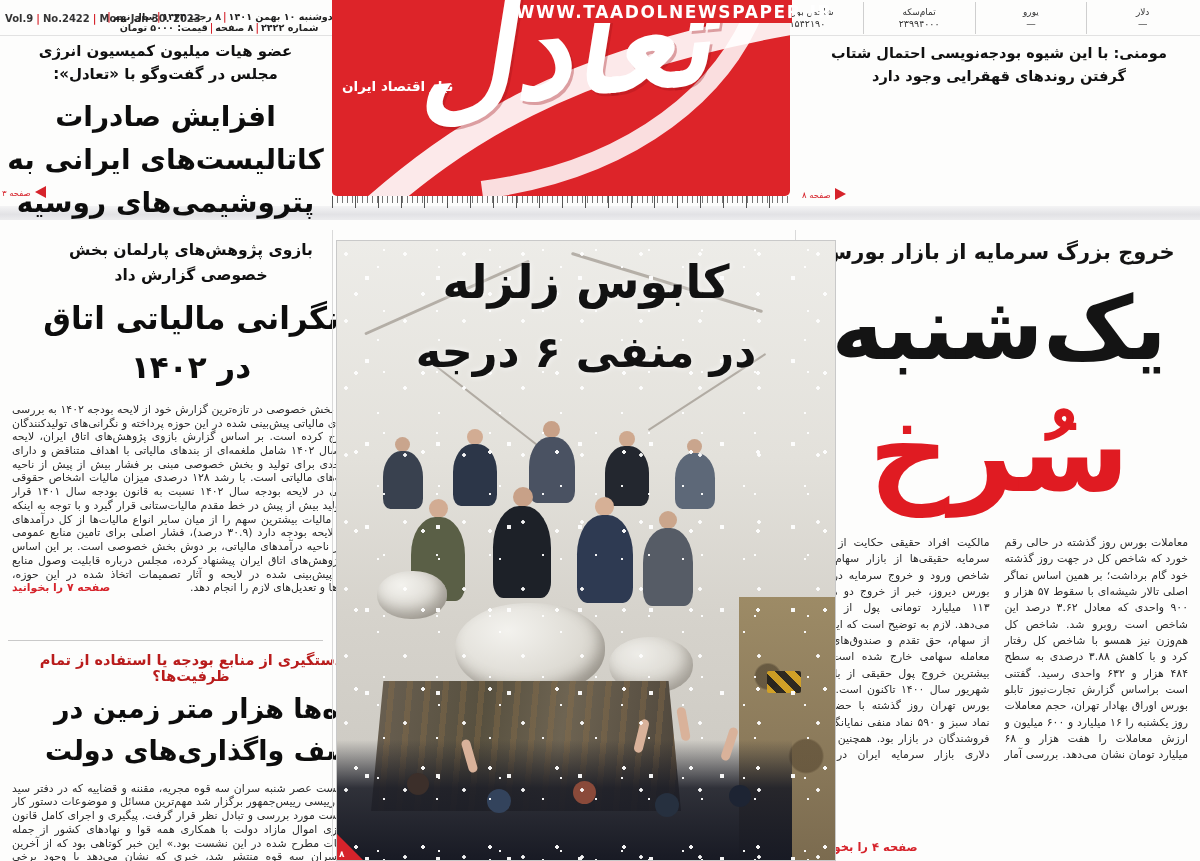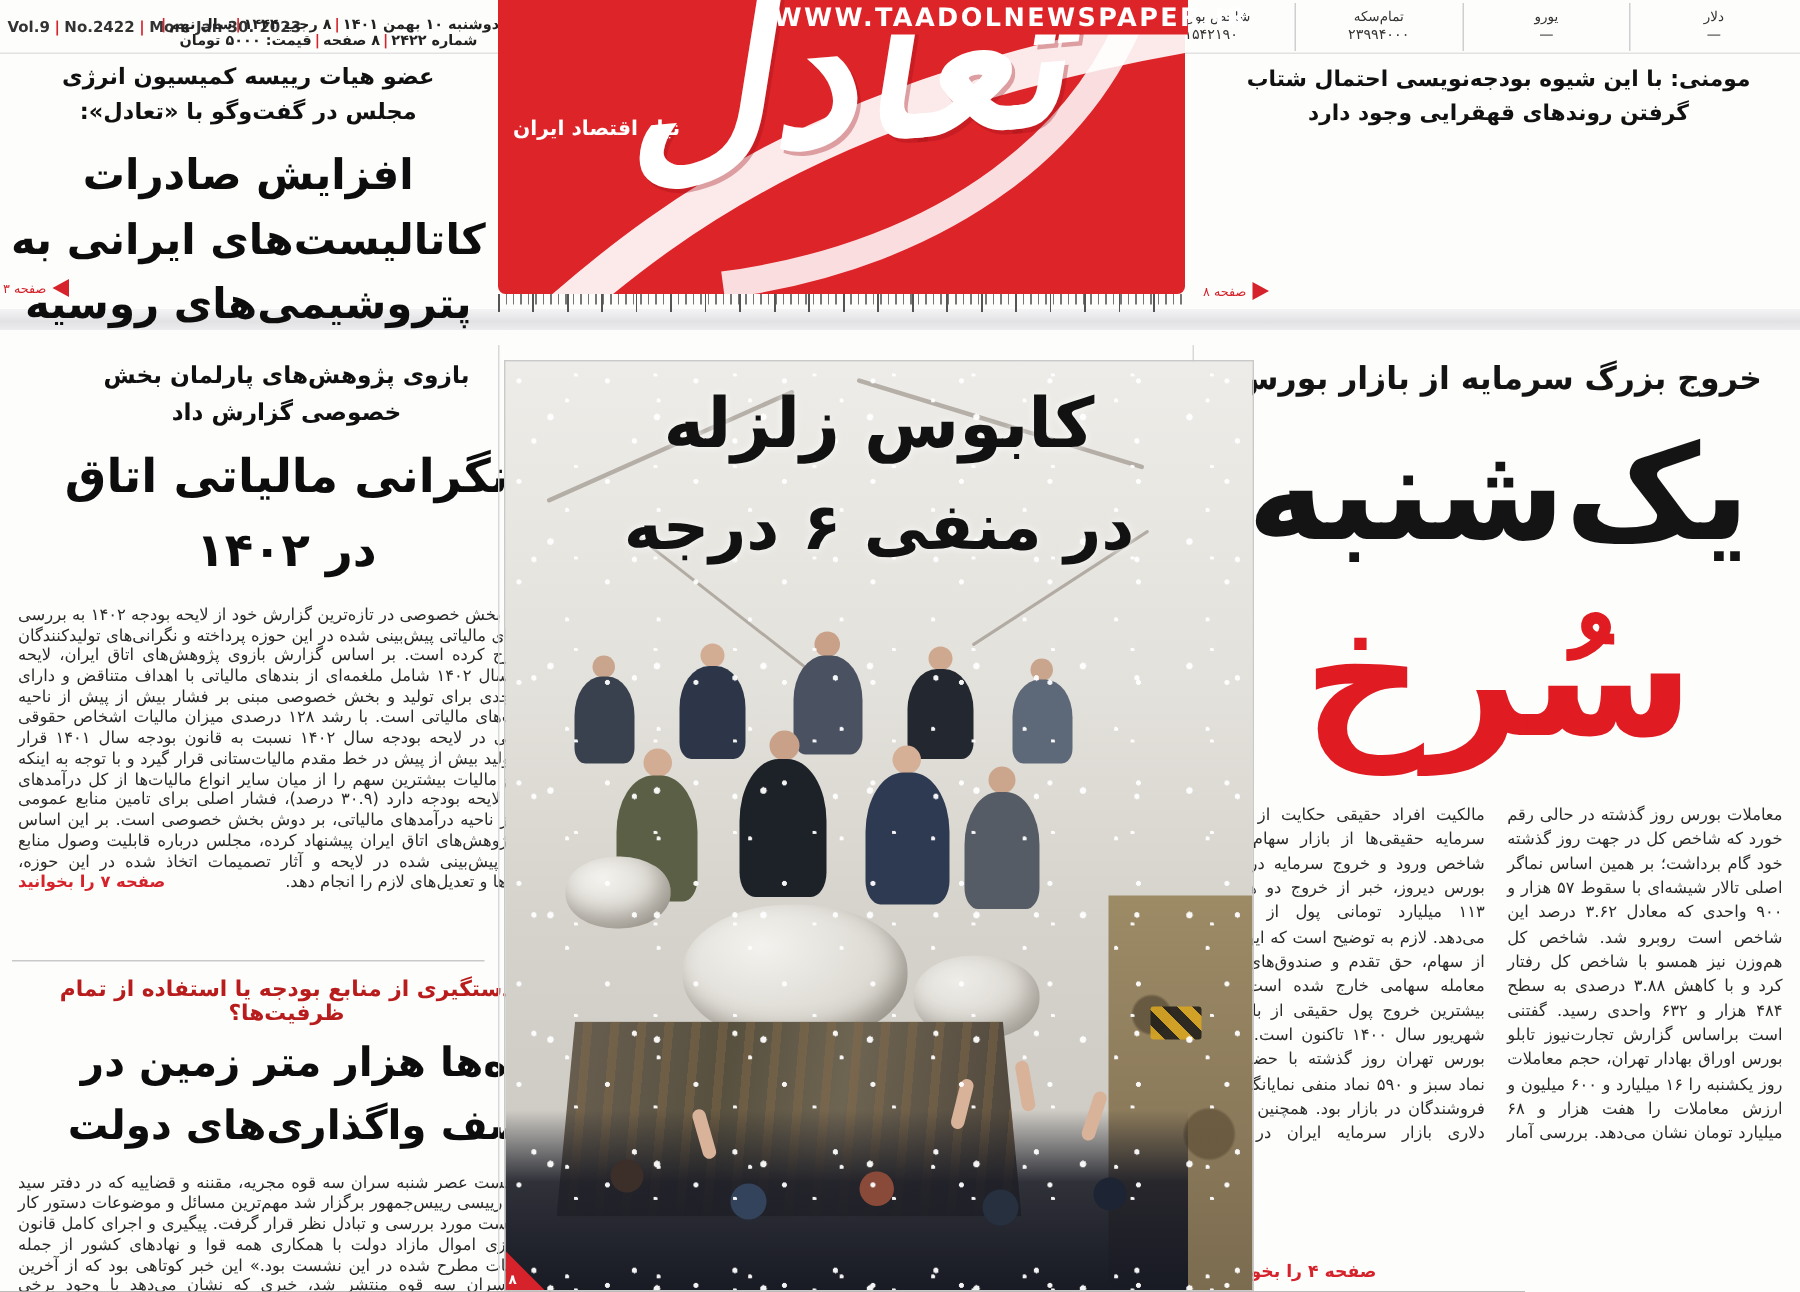--- a/index.html
+++ b/index.html
@@ -137,21 +137,21 @@
     <div class="logo-callig">تعادل</div>
     <div class="logo-tagline">نیاز اقتصاد ایران</div>
   </div>
   <div class="url-banner">
     <span class="url">WWW.TAADOLNEWSPAPER.IR</span>
   </div>
   <div class="ruler"></div>
   <div class="divider-band"></div>
 
   <div class="tl-story">
-    <div class="tl-kicker">عضو هیات رییسه کمیسیون انرژی مجلس در گفت‌وگو با «تعادل»:</div>
+    <div class="tl-kicker">عضو هیات میلیون کمیسیون انرژی مجلس در گفت‌وگو با «تعادل»:</div>
     <div class="tl-headline">افزایش صادرات کاتالیست‌های ایرانی به پتروشیمی‌های روسیه</div>
   </div>
   <div class="page-marker pm-left">
     <span class="tri-left"></span>
     <span>صفحه ۳</span>
   </div>
 
   <div class="tr-story">
     <div class="tr-kicker">مومنی: با این شیوه بودجه‌نویسی احتمال شتاب گرفتن روندهای قهقرایی وجود دارد</div>
   </div>

